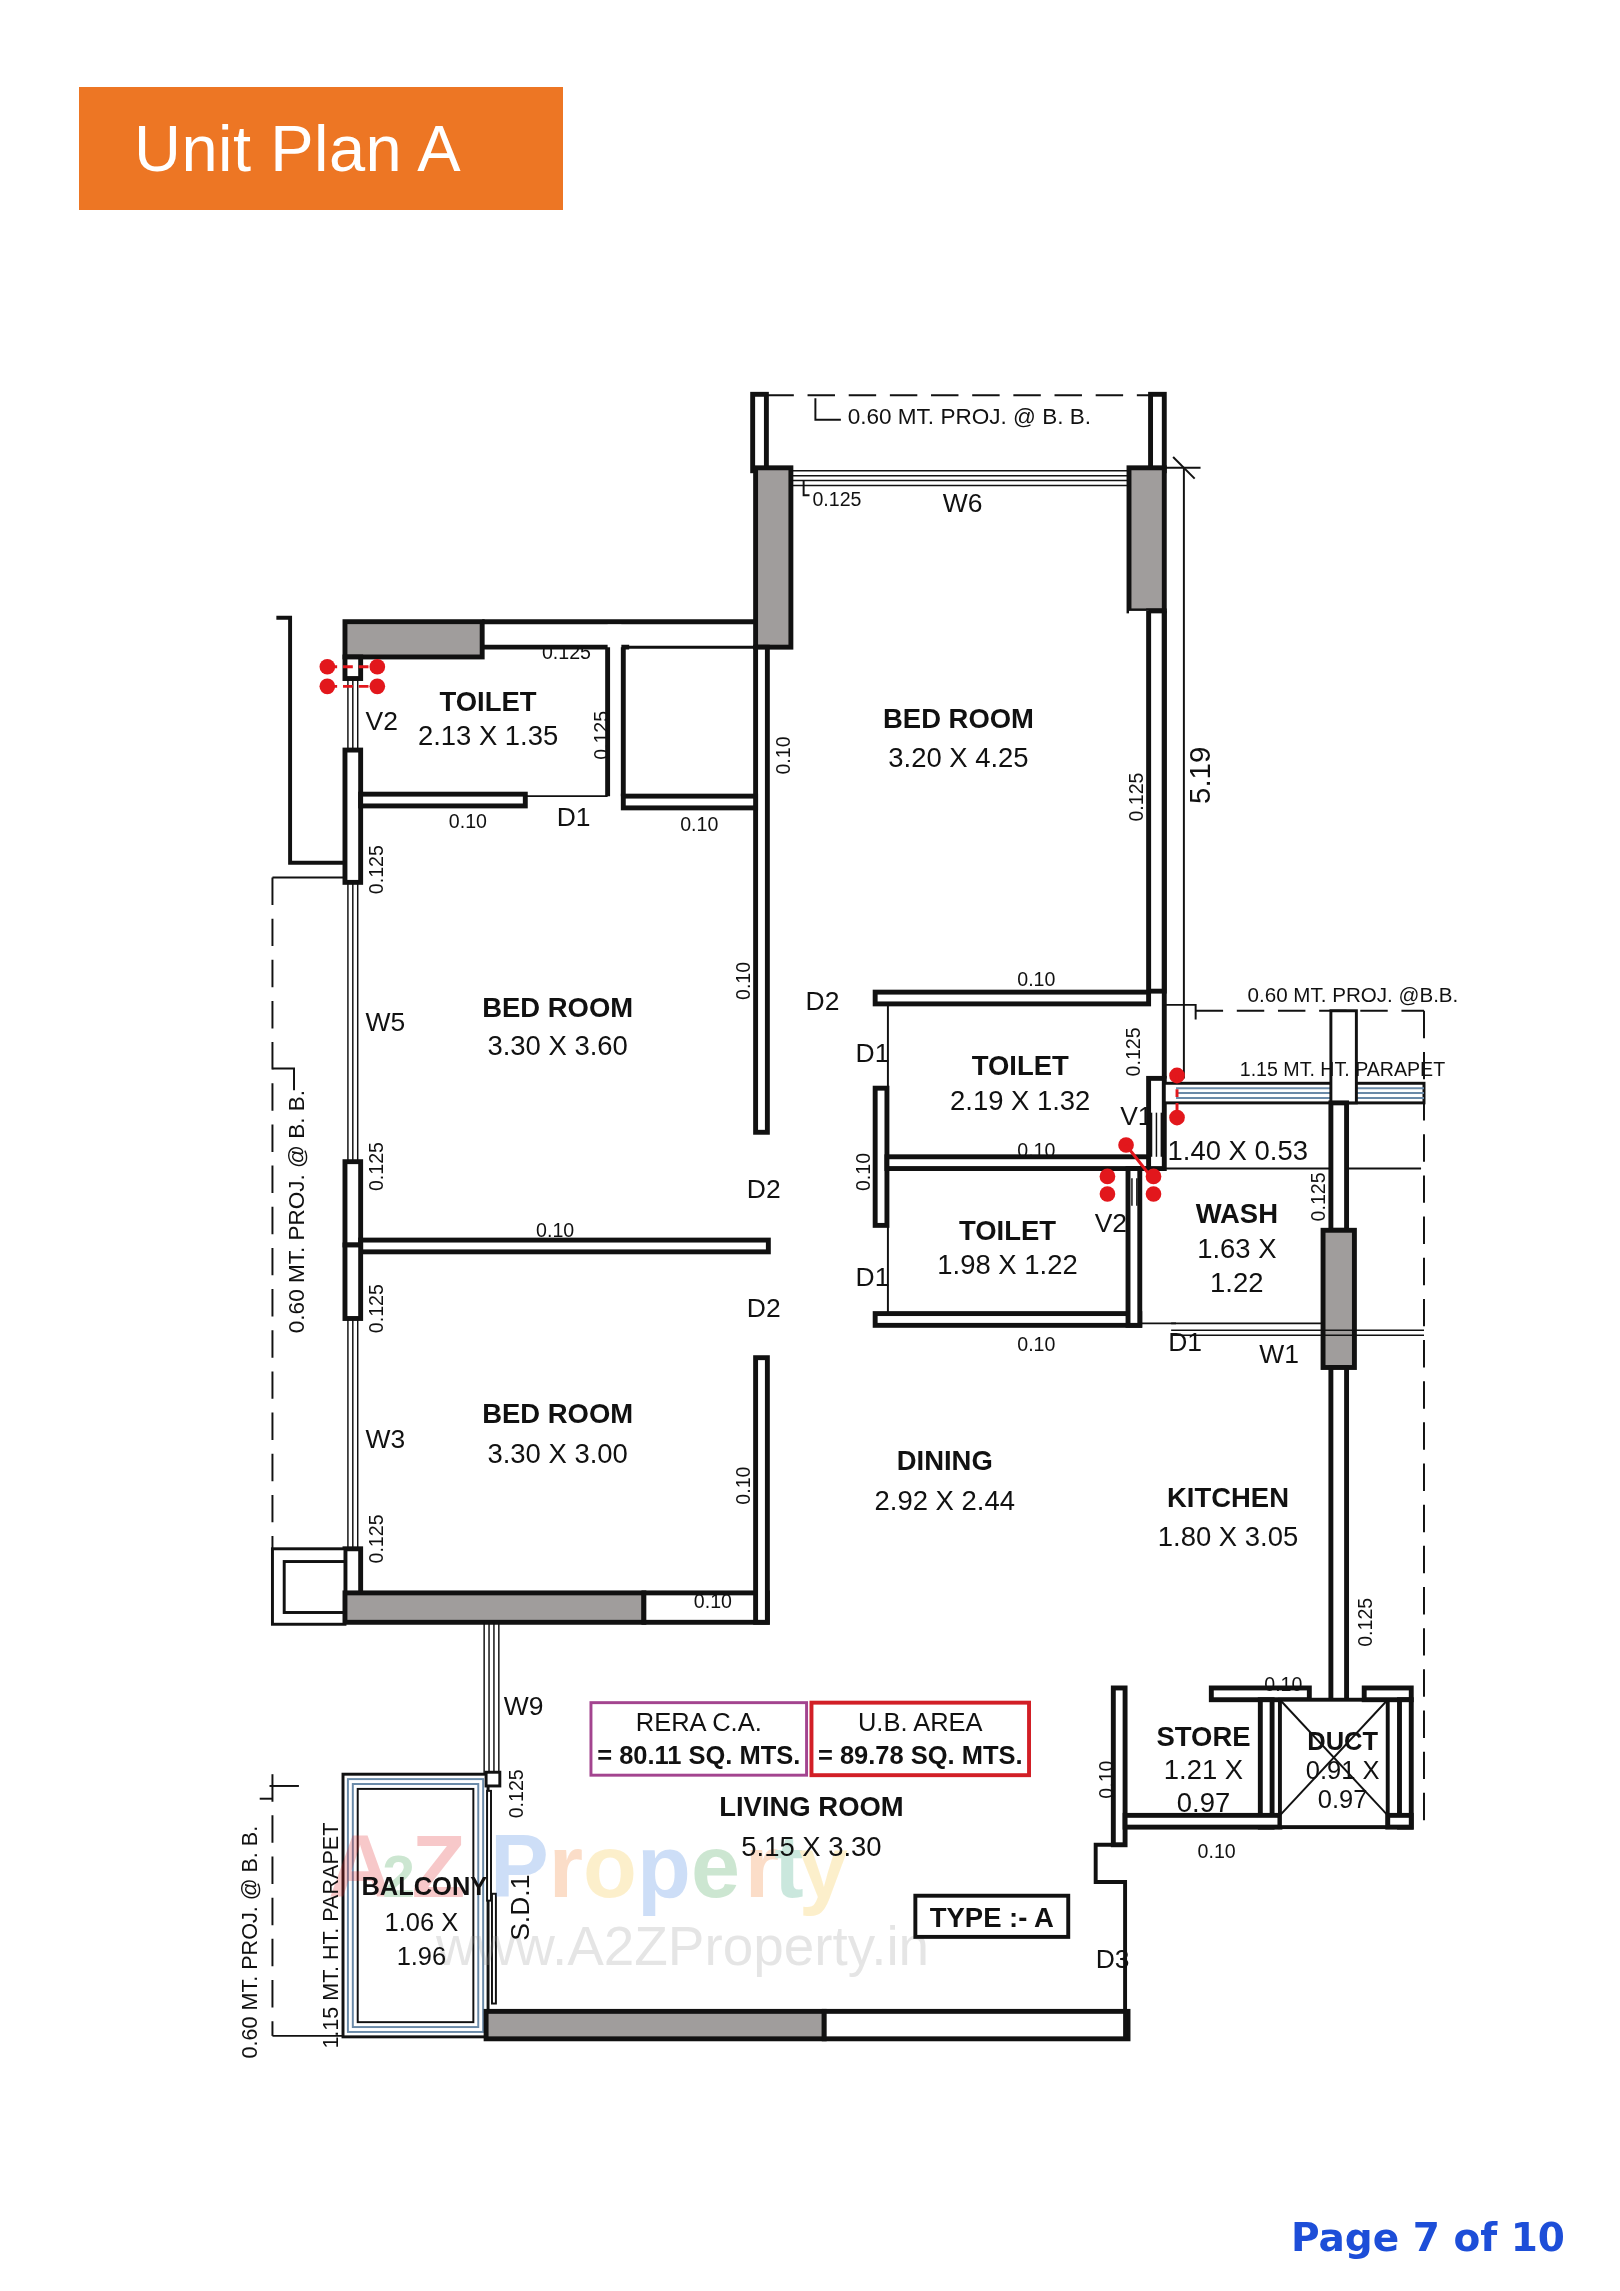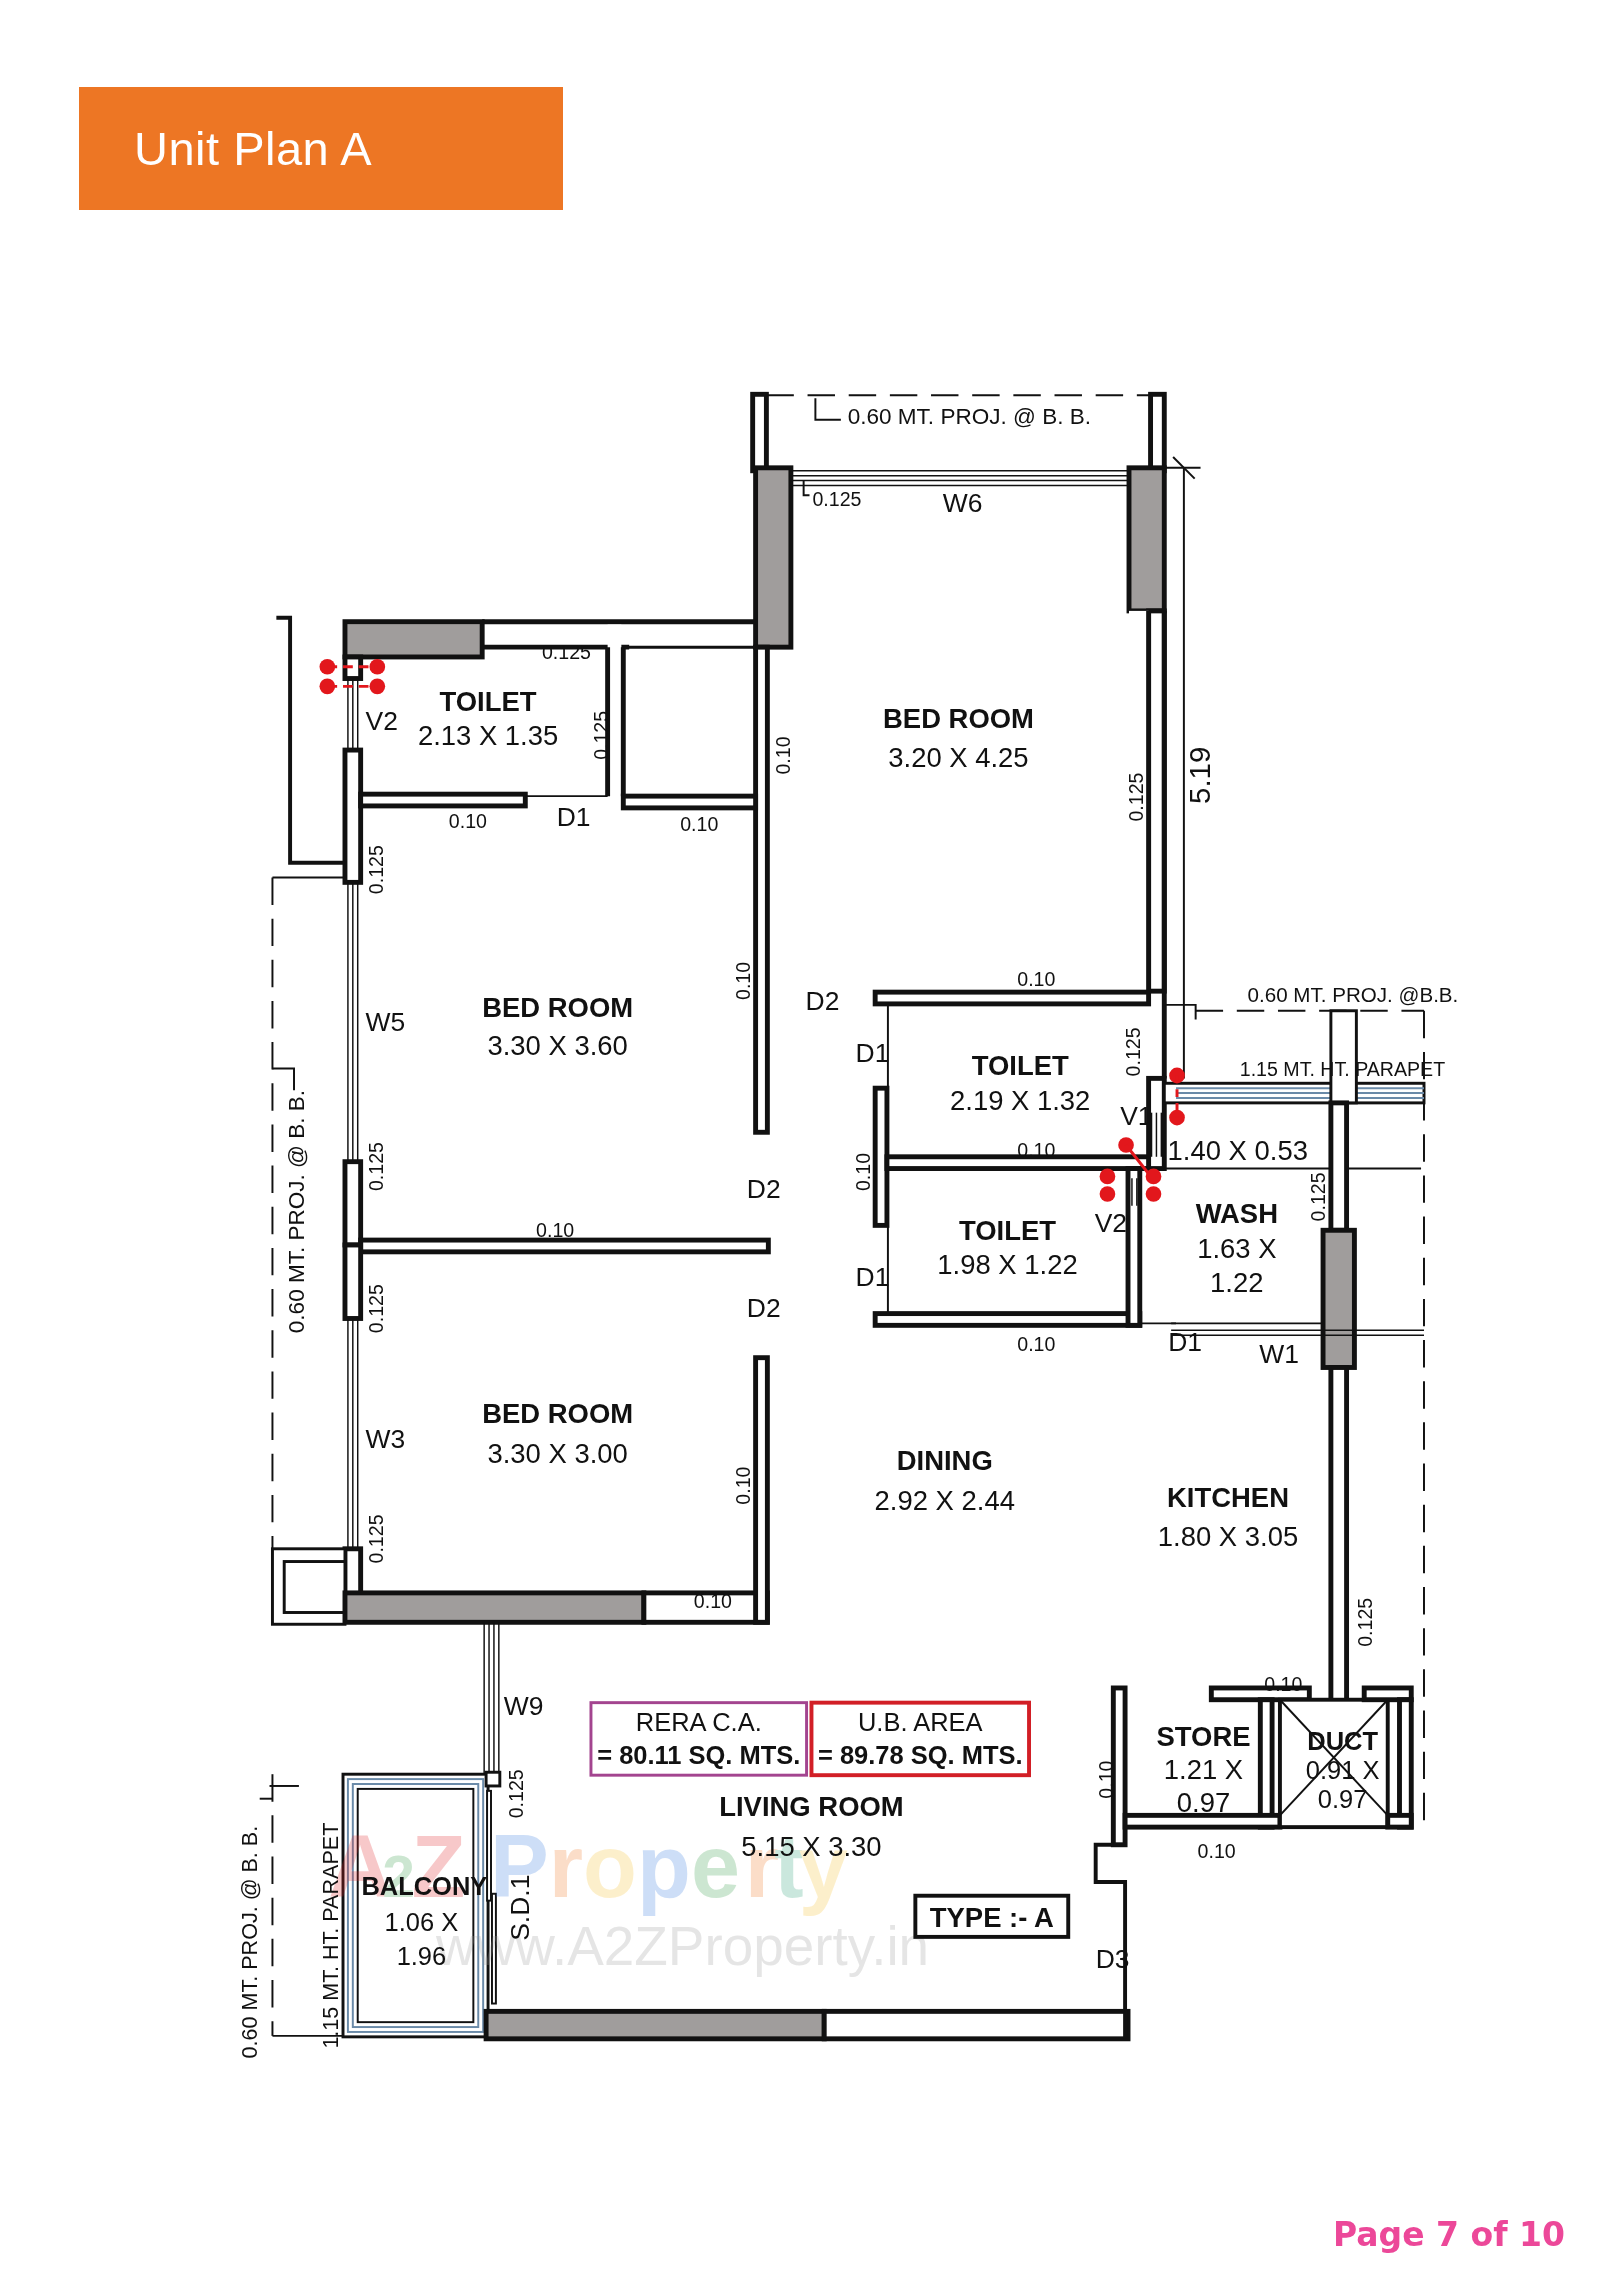--- a/index.html
+++ b/index.html
@@ -1,19 +1,19 @@
 <!DOCTYPE html>
 <html><head>
 <meta charset="utf-8">
 <style>
   html, body { margin:0; padding:0; background:#ffffff; }
   body { width:1620px; height:2292px; position:relative; overflow:hidden; font-family:"Liberation Sans", sans-serif; }
   .title-banner { position:absolute; left:79px; top:87px; width:484px; height:123px; background:#ed7624; display:flex; align-items:center; }
-  .title-banner span { color:#ffffff; font-family:"Liberation Sans", sans-serif; font-size:47px; margin-left:55px; letter-spacing:0.5px; }
-  .page-footer { position:absolute; right:55px; top:2215px; color:#ec4899; font-family:"DejaVu Sans", sans-serif; font-weight:bold; font-size:33px; }
+  .title-banner span { color:#ffffff; font-family:"Liberation Sans", sans-serif; font-size:65px; margin-left:55px; letter-spacing:0.5px; }
+  .page-footer { position:absolute; right:55px; top:2215px; color:#1d4ed8; font-family:"DejaVu Sans", sans-serif; font-weight:bold; font-size:39px; }
   svg.plan { position:absolute; left:0; top:0; }
   .lbl { font-family:"Liberation Sans", sans-serif; fill:#111; }
   .room-name { font-weight:bold; font-size:28px; }
   .room-dim { font-size:28px; }
   .dim { font-size:20px; }
   .tag { font-size:27px; }
   .wm { font-family:"Liberation Sans", sans-serif; }
 </style>
 </head>
 <body>

